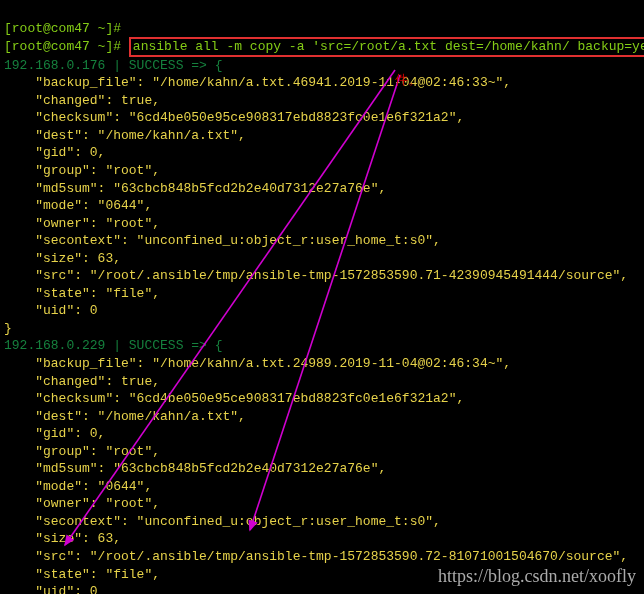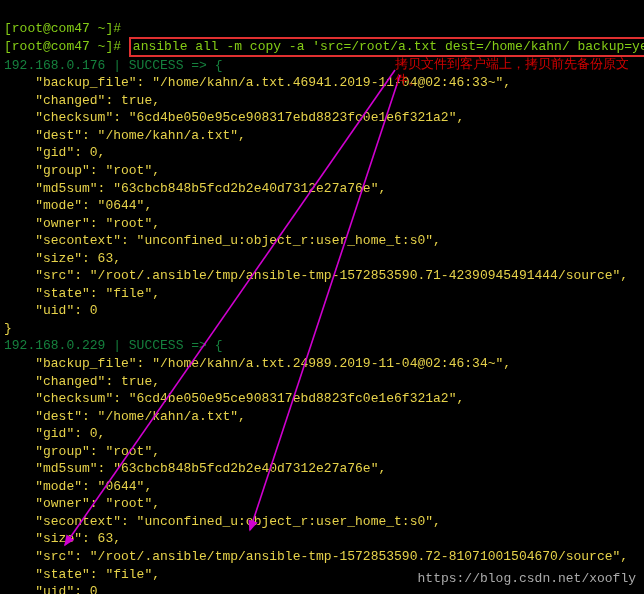--- a/index.html
+++ b/index.html
@@ -40,22 +40,22 @@
     width: 644px;
     height: 594px;
     pointer-events: none;
     z-index: 4;
   }
   .watermark {
     position: absolute;
     bottom: 6px;
     right: 8px;
     color: #aaa;
-    font-family: Liberation Mono, monospace;
-    font-size: 13px;
+    font-family: Liberation Serif, serif;
+    font-size: 18px;
   }
   .pre {
     white-space: pre;
   }
 </style>
 </head>
 <body>
 
 <div class="term pre">
 <span class="white">[root@com47 ~]#</span>
@@ -94,21 +94,21 @@
 
 
 
 
 
 
 
 </div>
 
 <div class="annotation" style="left:395px; top:56px;">
-  <span>拷贝文件到客户端上，拷贝前先备份原文</span><br>
+  <br>
   <span>件。</span>
 </div>
 
 <svg class="arrows">
   <defs>
     <marker id="arrowhead" markerWidth="8" markerHeight="8" refX="6" refY="3" orient="auto">
       <path d="M0,0 L7,3 L0,6 Z" fill="#d000d0"></path>
     </marker>
   </defs>
   <line x1="395" y1="70" x2="65" y2="545" stroke="#d000d0" stroke-width="1.6" marker-end="url(#arrowhead)"></line>

